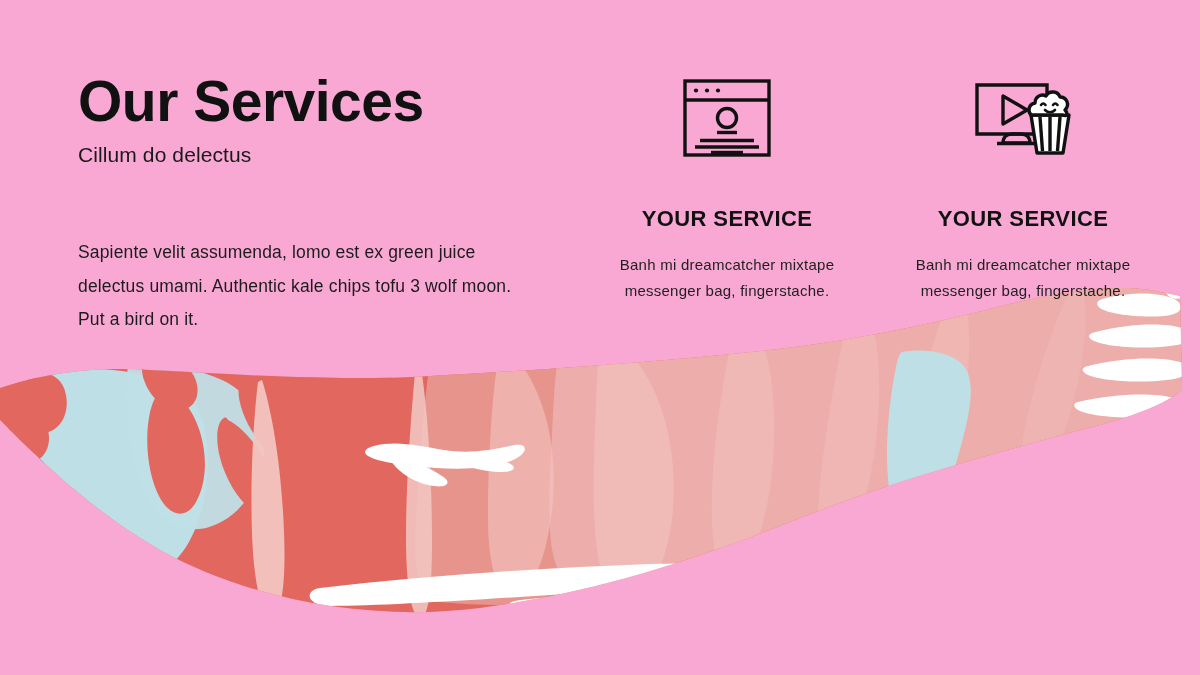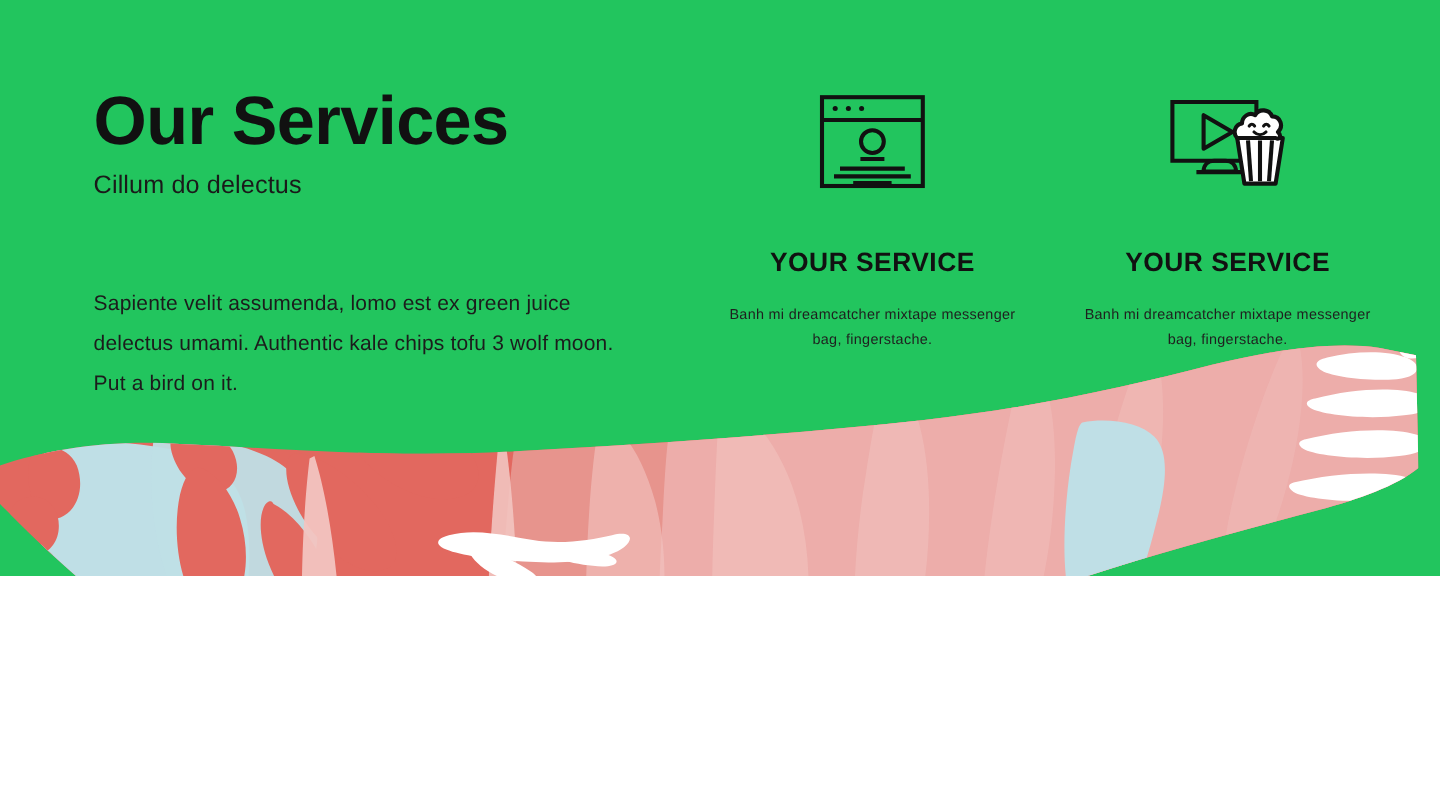--- a/index.html
+++ b/index.html
@@ -5,22 +5,22 @@
 <style>
   * { margin:0; padding:0; box-sizing:border-box; }
   html, body {
     width:1200px; height:675px;
     background:#ffffff;
     font-family:"Liberation Sans", sans-serif;
     overflow:hidden;
   }
   .slide {
     position:relative;
-    width:1200px; height:480px;
-    background:#22c55e;
+    width:1200px; height:675px;
+    background:#f9a8d4;
     overflow:hidden;
   }
 
   
   .brush-art {
     position:absolute;
     left:0; top:270px;
     width:1200px; height:405px;
     pointer-events:none;
   }
@@ -81,21 +81,21 @@
   .service-title {
     margin-top:42px;
     font-size:22px;
     font-weight:700;
     letter-spacing:0.4px;
     color:#111111;
   }
   .service-desc {
     margin-top:20px;
     width:262px;
-    font-size:12px;
+    font-size:15px;
     line-height:1.72;
     letter-spacing:0.25px;
     color:#1f1f1f;
   }
 </style>
 </head>
 <body>
 
 <div class="slide">
 

